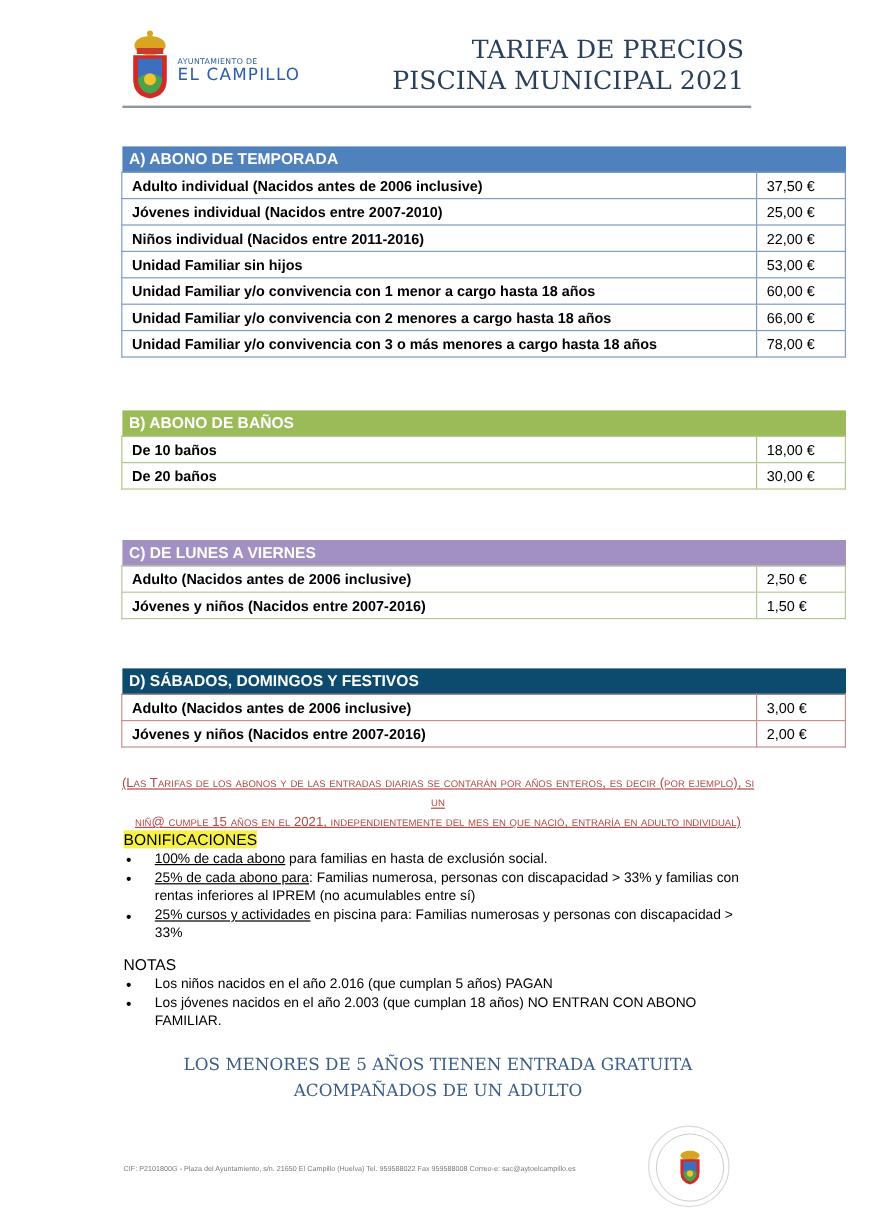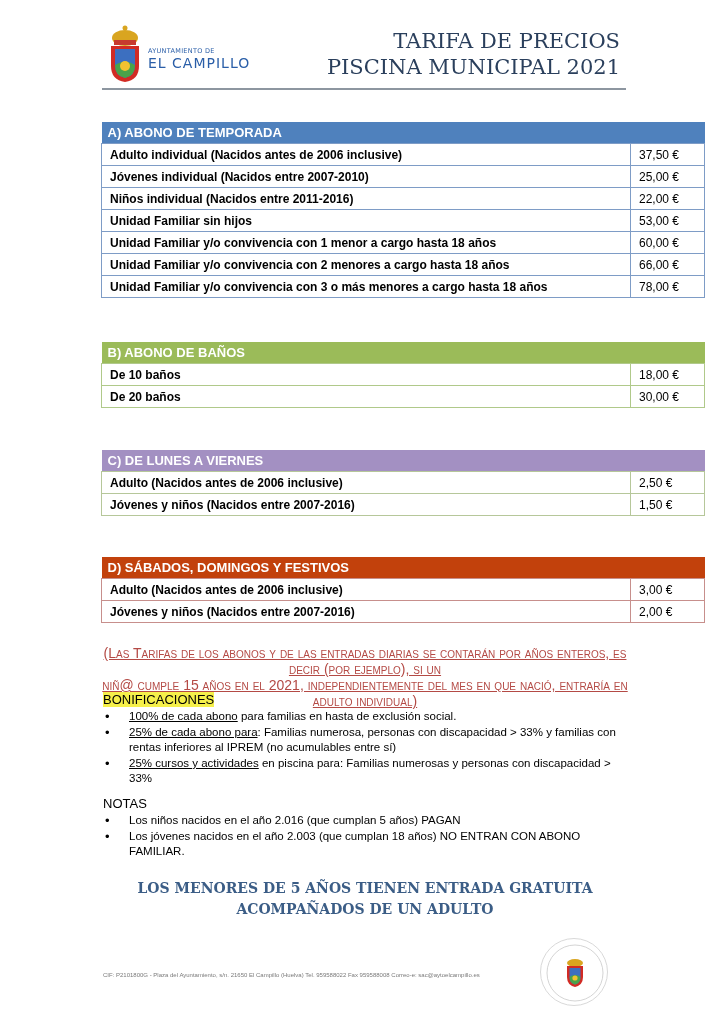--- a/index.html
+++ b/index.html
@@ -16,36 +16,36 @@
   .rule.r1 { top: 88px; }
 
   .tbl { position: absolute; left: 101px; width: 604px; border-collapse: collapse; font-size: 12px; }
   .tbl .hdr { color: #fff; font-size: 13px; padding: 3px 6px; height: 21px; }
   .tbl td { border: 1px solid; height: 22px; padding: 0 8px; font-weight: bold; }
   .tbl td.price { width: 74px; text-align: left; font-weight: normal; padding-right: 6px; margin-top: 46px; }
 
   .tA { top: 122px; } .tA .hdr { background: #4f81bd; } .tA td { border-color: #7e9cc6; }
   .tB { top: 342px; } .tB .hdr { background: #9bbb59; } .tB td { border-color: #b0c98a; }
   .tC { top: 450px; } .tC .hdr { background: #a390c2; } .tC td { border-color: #b6c79a; }
-  .tD { top: 557px; } .tD .hdr { background: #c2410c; } .tD td { border-color: #c78f8c; }
+  .tD { top: 557px; } .tD .hdr { background: #0c4a6e; } .tD td { border-color: #c78f8c; }
 
-  .notice { position: absolute; left: 100px; top: 645px; width: 530px; text-align: center; font-size: 14px; line-height: 16px; color: #b44a45; text-decoration: underline; font-variant: small-caps; }
+  .notice { position: absolute; left: 100px; top: 645px; width: 530px; text-align: center; font-size: 11px; line-height: 16px; color: #b44a45; text-decoration: underline; font-variant: small-caps; }
 
   .section { position: absolute; left: 103px; font-size: 11.5px; line-height: 15px; }
   .bon { top: 692px; width: 530px; }
   .notas { top: 796px; width: 530px; }
   .sec-title { font-weight: normal; font-size: 13px; margin-bottom: 2px; display: inline-block; }
   .hl { background: #f6f04a; }
   ul { list-style: none; }
   li { position: relative; padding-left: 26px; margin-bottom: 1px; }
   li::before { content: "•"; position: absolute; left: 2px; top: 0; font-size: 13px; }
   .notas li { padding-left: 26px; }
   .u { text-decoration: underline; }
 
-  .free { position: absolute; left: 100px; top: 878px; width: 530px; text-align: center; font-family: "DejaVu Serif", serif; font-weight: bold; color: #3b5d86; font-size: 14px; line-height: 21px; }
+  .free { position: absolute; left: 100px; top: 878px; width: 530px; text-align: center; font-family: "DejaVu Serif", serif; font-weight: normal; color: #3b5d86; font-size: 14px; line-height: 21px; }
 
   .footer { position: absolute; left: 103px; top: 972px; font-size: 6px; color: #7a7a7a; }
   .seal { position: absolute; left: 540px; top: 938px; width: 68px; height: 68px; border-radius: 50%; border: 1px solid #d9d9d9; }
   .seal svg { position: absolute; left: 0; top: 0; }
 </style>
 </head>
 <body>
 
 <div class="header">
   <div class="logo">

